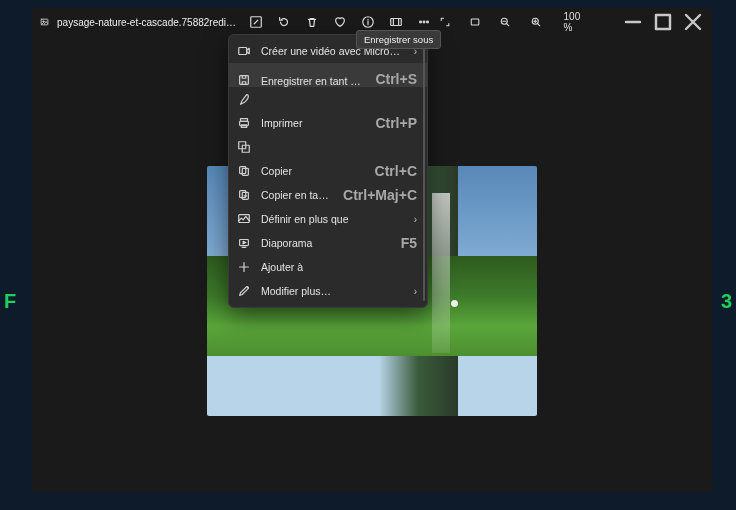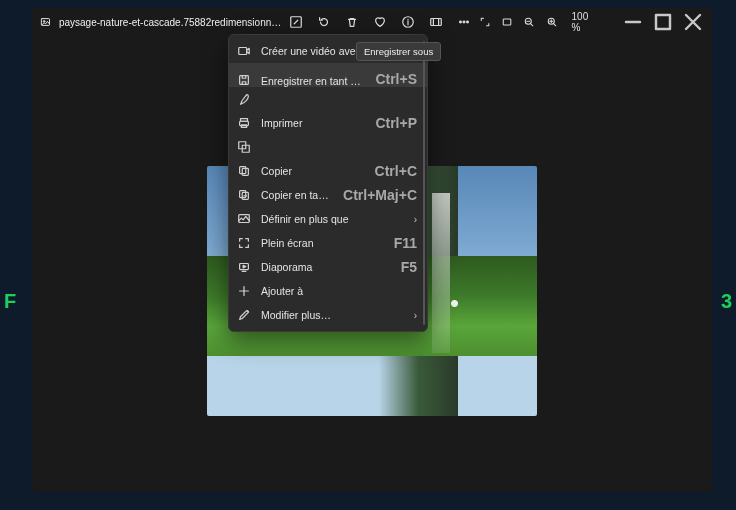--- a/index.html
+++ b/index.html
@@ -28,21 +28,21 @@
     padding: 0 4px 0 8px;
     font-size: 10px;
     gap: 8px;
   }
   .titlebar .app-icon { width: 14px; height: 14px; display:flex;align-items:center;justify-content:center;}
   .titlebar .filename { flex: 0 1 auto; white-space: nowrap; overflow: hidden; text-overflow: ellipsis; color:#f0f0f0;}
   .titlebar .tb-center {
     display: flex; gap: 14px; margin: 0 auto;
   }
   .titlebar .tb-right {
-    display: flex; gap: 10px; align-items: center; margin-left: auto;
+    display: flex; gap: 18px; align-items: center; margin-left: auto;
   }
   .tb-icon {
     width: 14px; height: 14px; display:flex; align-items:center; justify-content:center;
     color:#dcdcdc; cursor: pointer;
   }
   .zoom-label { font-size: 10px; color:#e0e0e0; margin: 0 4px;}
   .win-controls { display:flex; gap:0; margin-left:8px;}
   .win-btn { width:30px; height:28px; display:flex;align-items:center;justify-content:center;cursor:pointer;color:#c8c8c8;}
   
   .canvas-area {
@@ -97,21 +97,21 @@
   .menu-item .mi-icon {
     width:14px; height:14px; display:flex;align-items:center;justify-content:center; color:#d0d0d0;
     flex-shrink:0;
   }
   .menu-item .mi-label { flex:1; white-space:nowrap; overflow:hidden; text-overflow:ellipsis;}
   .menu-item .mi-accel { font-size:14px; color:#a8a8a8;font-weight:bold;}
   .menu-item .mi-chevron { color:#c0c0c0; font-size:10px;}
   
   .tooltip {
     position:absolute;
-    left: 356px; top: 42px;
+    left: 356px; top: 30px;
     background:#3a3a3a;
     color:#eee;
     font-size:9.5px;
     padding:3px 7px;
     border-radius:3px;
     border:1px solid #555;
     white-space:nowrap;
   }
   svg { width:100%; height:100%; stroke:currentColor; fill:none; stroke-width:1.4; stroke-linecap:round; stroke-linejoin:round;}
 </style>
@@ -301,29 +301,20 @@
           <rect x="2" y="3" width="12" height="9" rx="1"></rect>
           <path d="M2 10l3-3 2 2 3-4 4 5"></path>
         </svg>
       </span>
       <span class="mi-label">Définir en plus que</span>
       <span class="mi-chevron">›</span>
     </div>
     <div class="menu-item">
       <span class="mi-icon">
         <svg viewBox="0 0 16 16">
-          <path d="M3 6V3h3M13 6V3h-3M3 10v3h3M13 10v3h-3"></path>
-        </svg>
-      </span>
-      <span class="mi-label">Plein écran</span>
-      <span class="mi-accel">F11</span>
-    </div>
-    <div class="menu-item">
-      <span class="mi-icon">
-        <svg viewBox="0 0 16 16">
           <rect x="3" y="4" width="10" height="7" rx="1"></rect>
           <path d="M7 6l3 1.5L7 9z" fill="currentColor"></path>
           <path d="M6 13h4"></path>
         </svg>
       </span>
       <span class="mi-label">Diaporama</span>
       <span class="mi-accel">F5</span>
     </div>
     <div class="menu-item">
       <span class="mi-icon">

